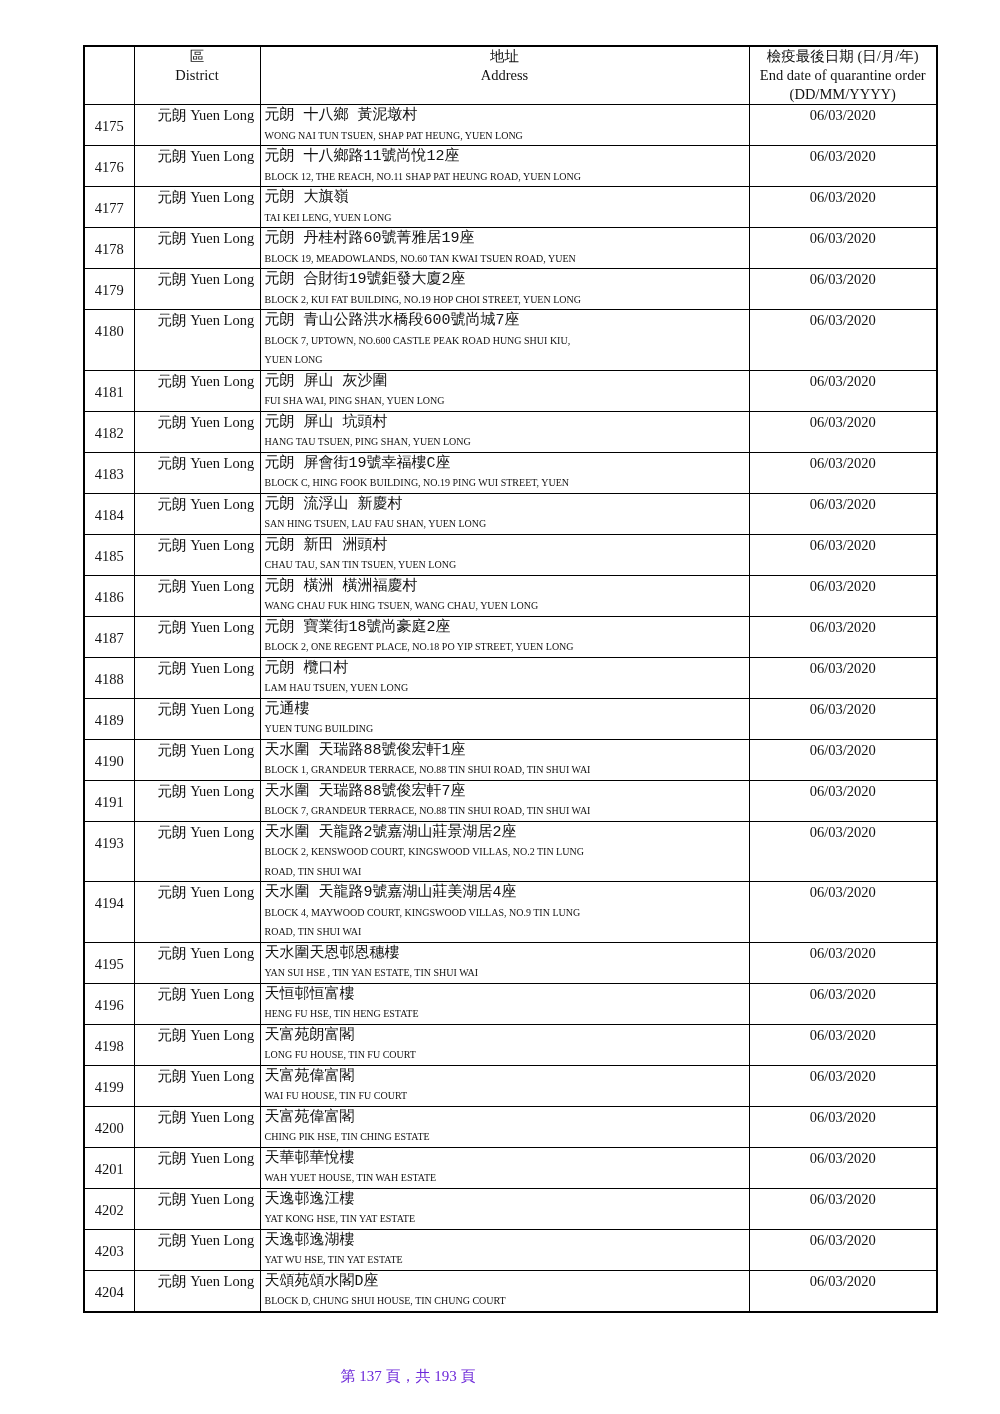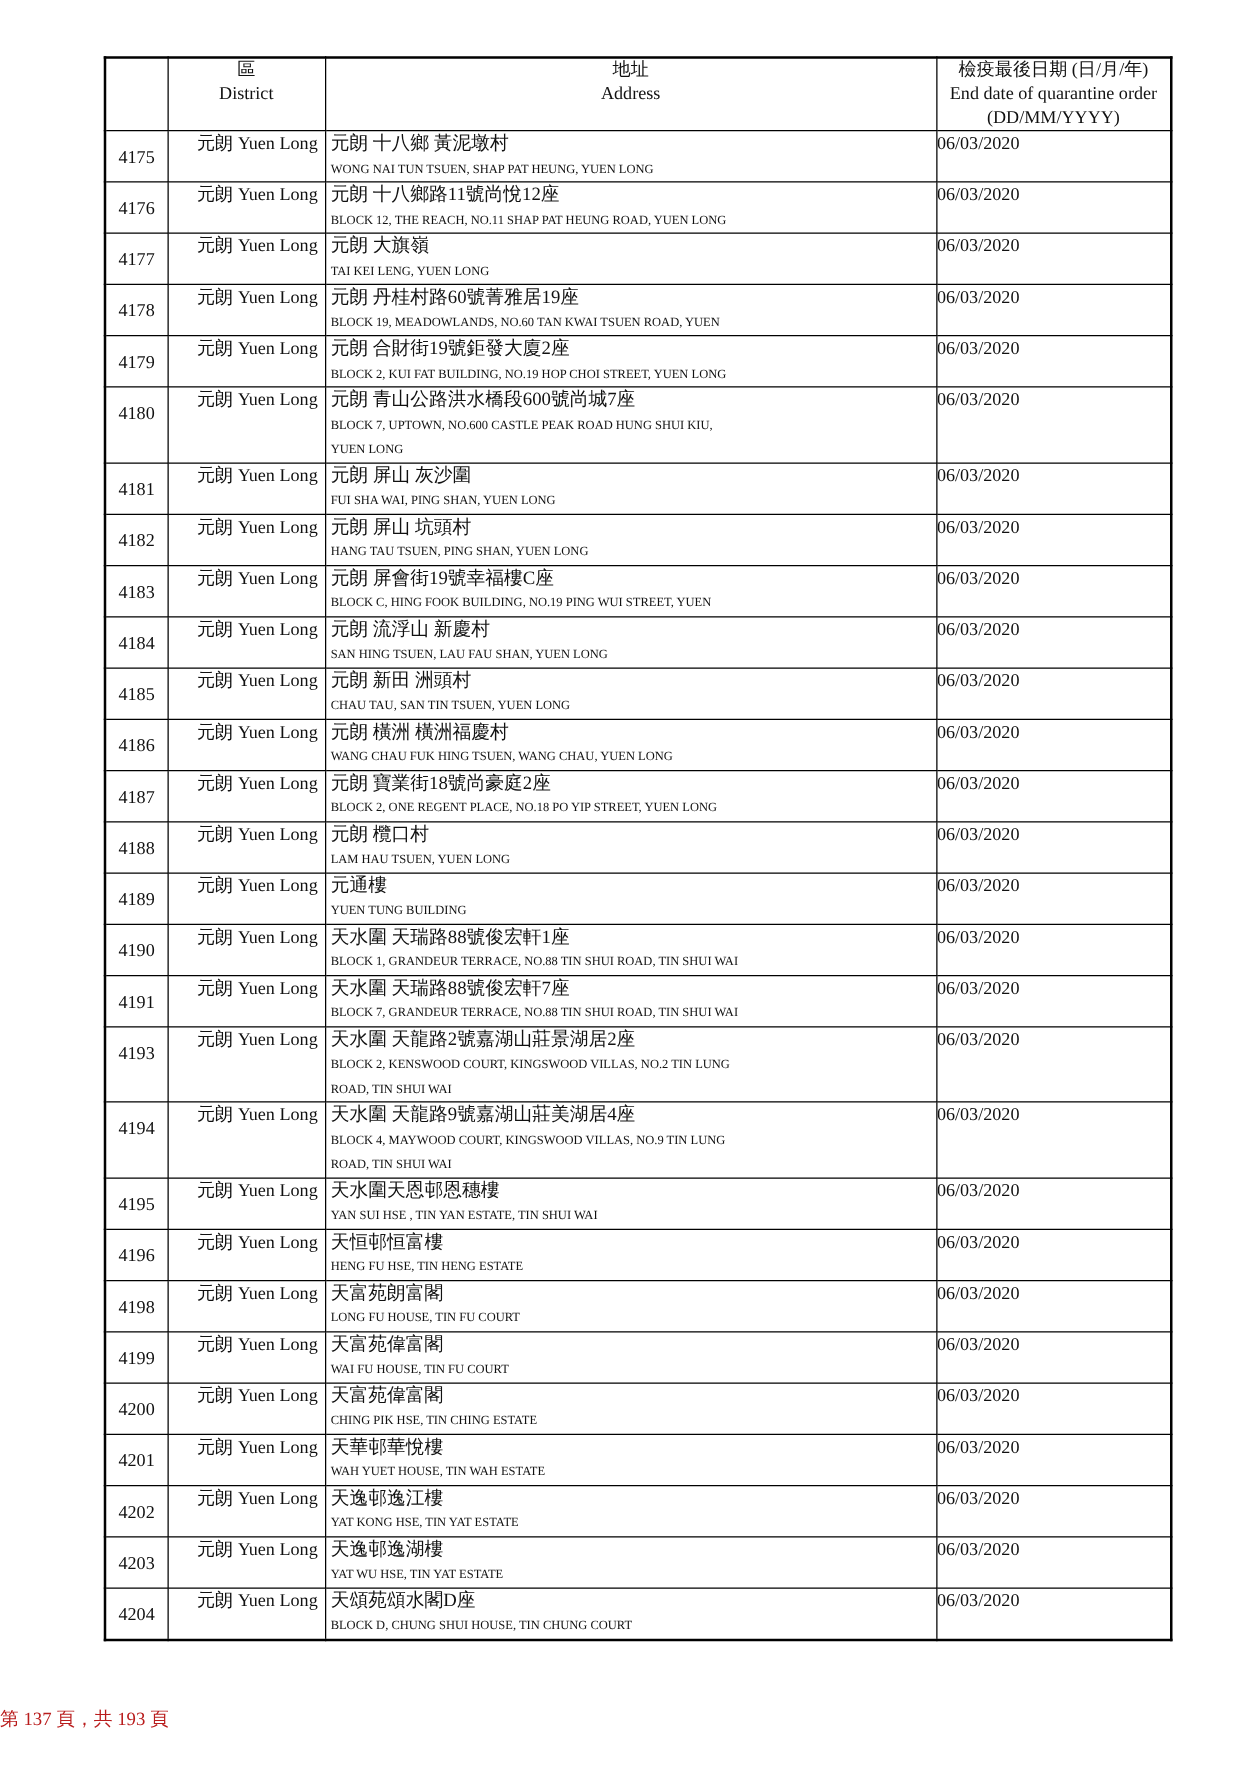--- a/index.html
+++ b/index.html
@@ -66,40 +66,41 @@
   }
   td.cell-address {
     padding-left: 4px;
     padding-right: 2px;
     line-height: 19.5px;
     padding-top: 1px;
   }
   td.cell-address .addr-zh {
     font-size: 15px;
     white-space: nowrap;
+    font-family: Liberation Mono, monospace;
   }
   td.cell-address .addr-en {
     font-size: 10px;
     white-space: nowrap;
   }
   td.cell-date {
-    text-align: left;
+    text-align: center;
     font-size: 14.5px;
     line-height: 19.5px;
     padding-top: 1px;
   }
   .footer {
     position: absolute;
     left: 0;
     top: 1366px;
     width: 816px;
-    text-align: left;
+    text-align: center;
     font-size: 15px;
     line-height: 20px;
-    color: #b91c1c;
+    color: #6d28d9;
   }
 </style>
 </head>
 <body>
 
 <div class="page">
 
   <table class="qtable">
     <colgroup>
       <col class="c-no">

